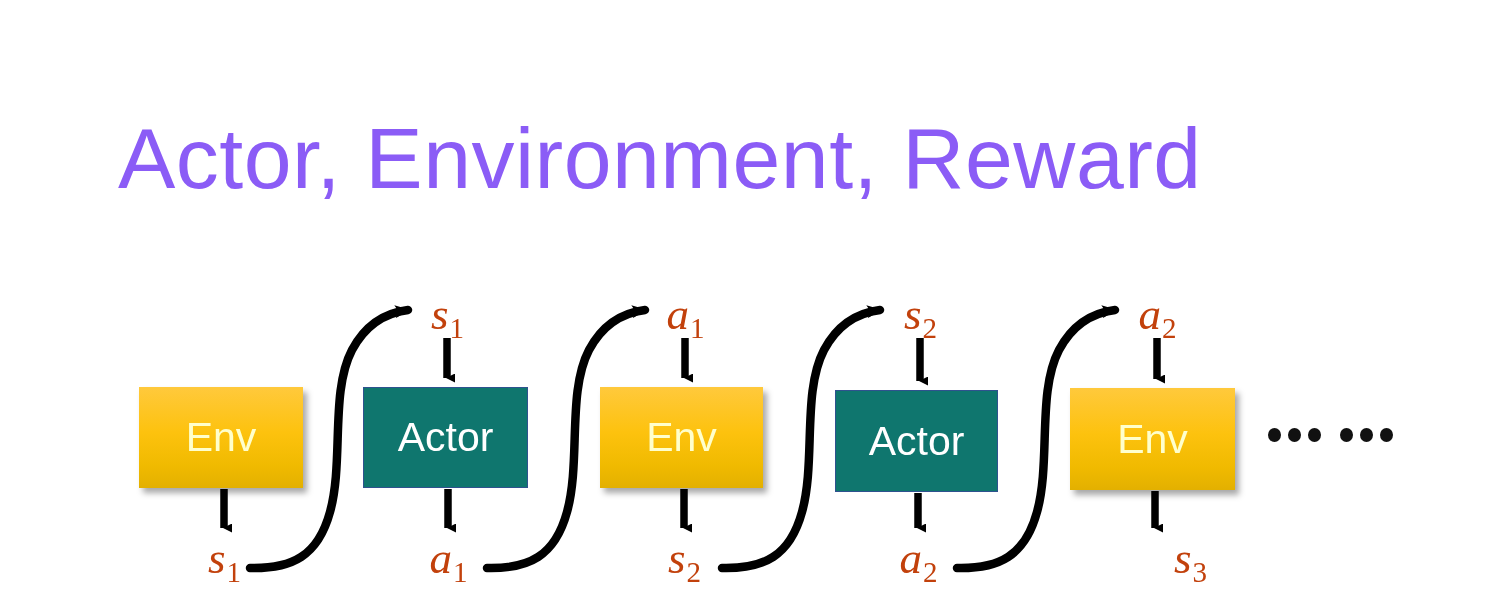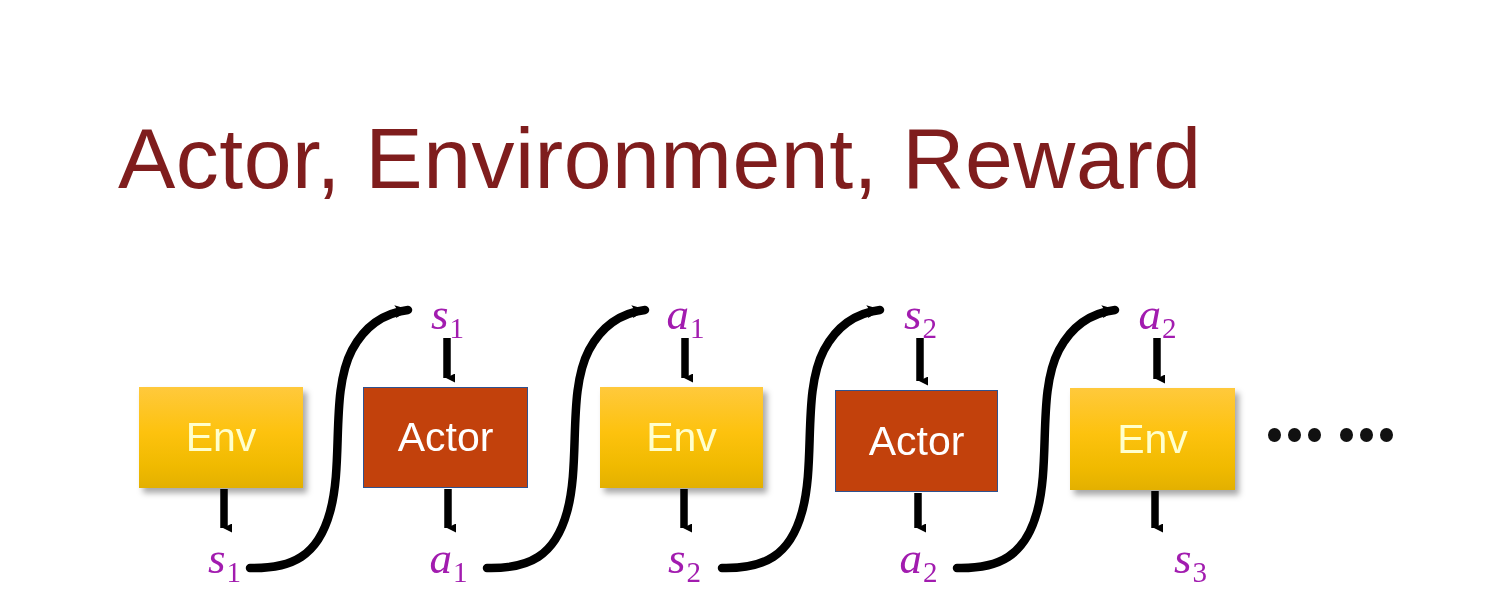--- a/index.html
+++ b/index.html
@@ -30,21 +30,21 @@
     position: absolute;
     left: 118px;
     top: 108px;
     width: 1200px;
     height: 100px;
     font-family: "Liberation Sans", "DejaVu Sans", sans-serif;
     font-size: 86px;
     font-weight: 300;
     line-height: 100px;
     letter-spacing: 0.5px;
-    color: #7f1d1d;
+    color: #8b5cf6;
     white-space: nowrap;
   }
 
   
   #diagram {
     position: absolute;
     left: 0;
     top: 0;
     width: 1500px;
     height: 608px;
@@ -72,33 +72,33 @@
     white-space: nowrap;
     text-align: center;
   }
   .node-box.env {
     background: linear-gradient(to bottom, #FFC93C 0%, #FDC20E 45%, #F0BA00 78%, #E3B000 100%);
     color: #FFFFCC;
     border: none;
     box-shadow: 4px 5px 6px rgba(0,0,0,0.34);
   }
   .node-box.actor {
-    background: #c2410c;
+    background: #0f766e;
     color: #FFFFFF;
     border: 1.5px solid #2F528F;
     box-shadow: none;
   }
 
   
   .var-label {
     position: absolute;
     font-family: "Liberation Serif", "DejaVu Serif", serif;
     font-size: 45px;
     font-style: italic;
-    color: #a21caf;
+    color: #c2410c;
     line-height: 1;
     white-space: nowrap;
     transform: translateX(-50%);
   }
   .var-label .sub {
     font-size: 29px;
     font-style: normal;
     vertical-align: baseline;
     position: relative;
     top: 9px;

